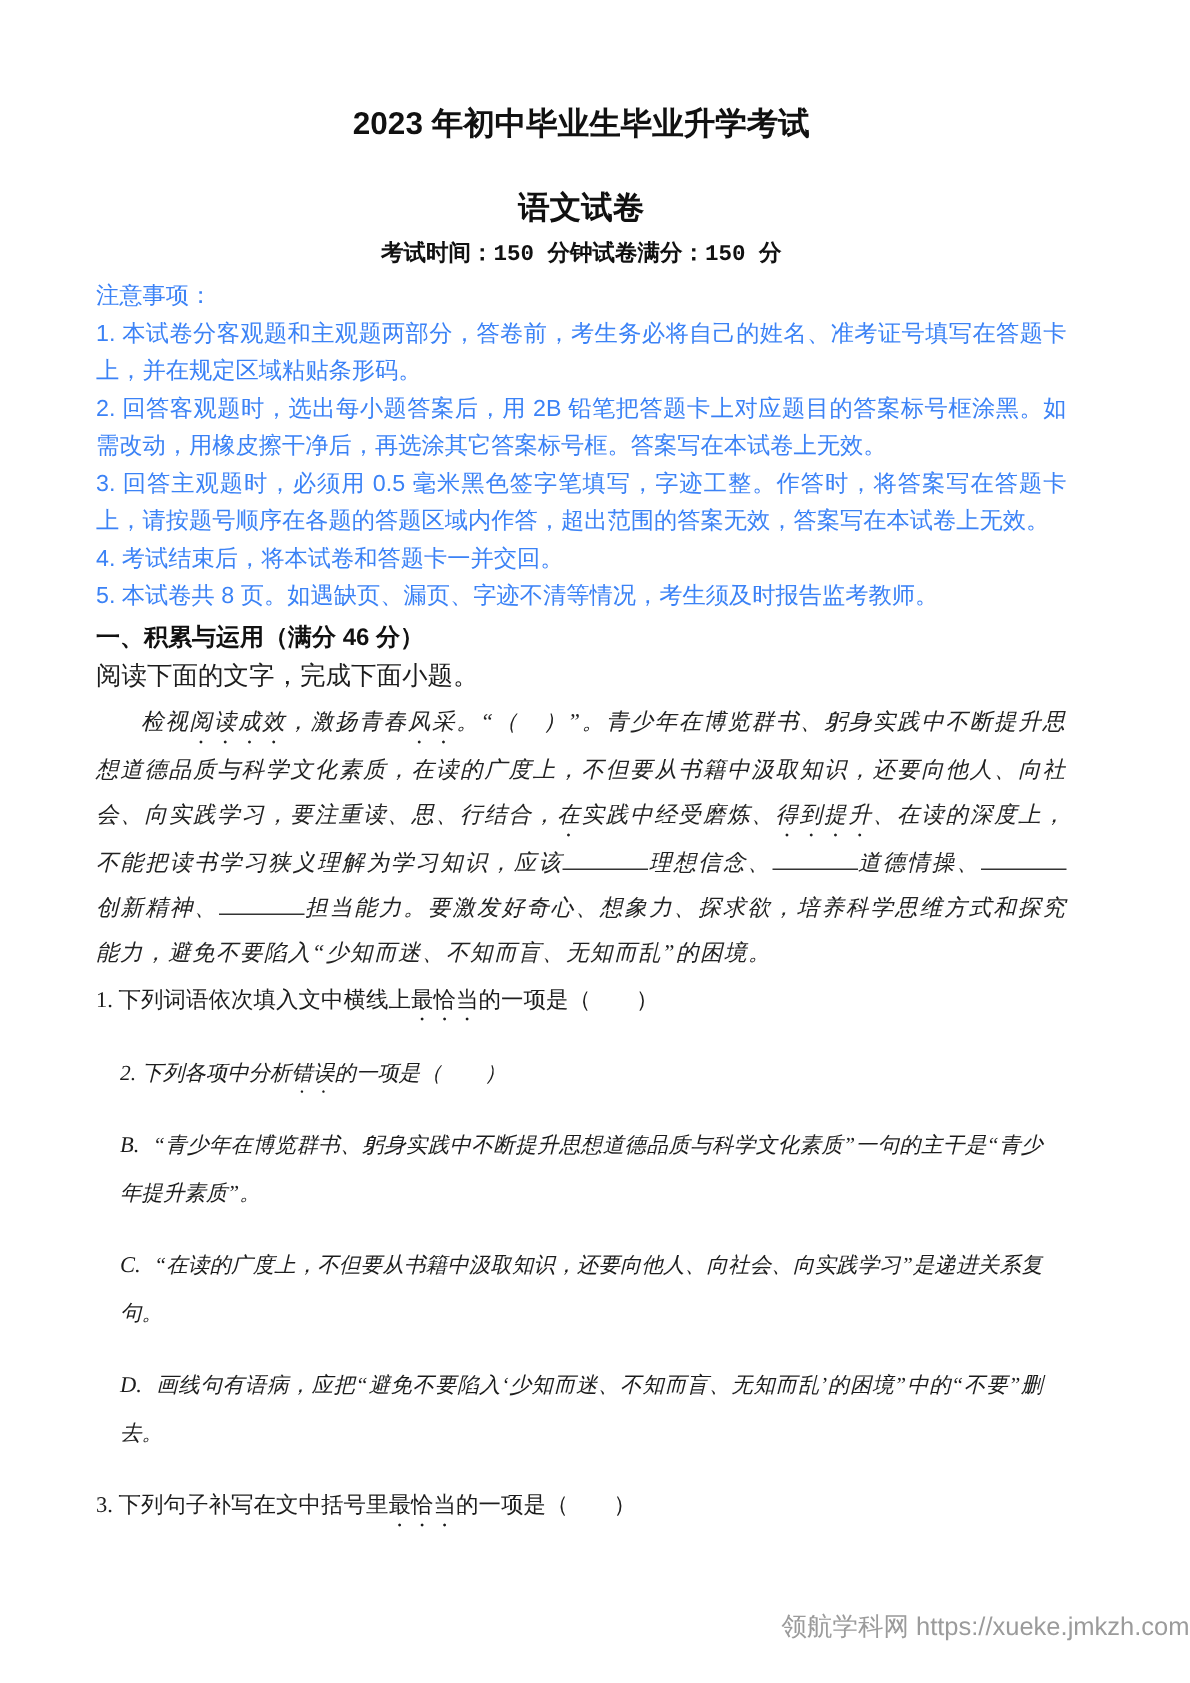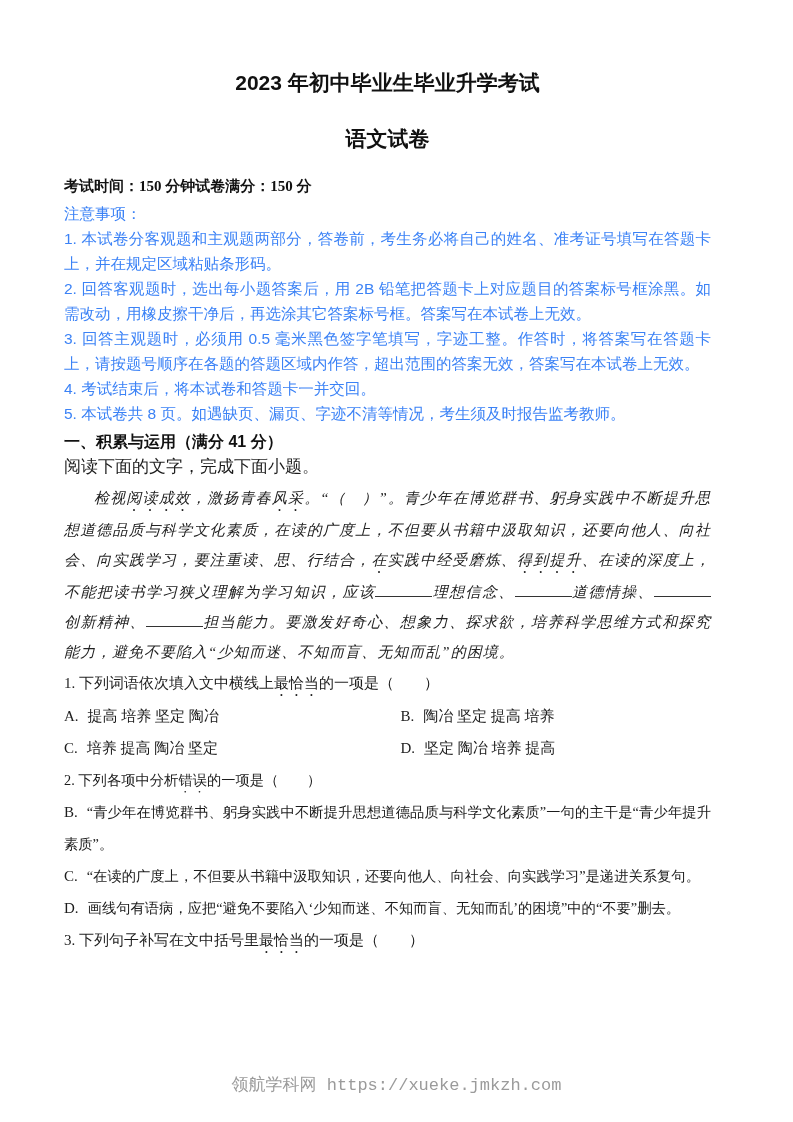--- a/index.html
+++ b/index.html
@@ -18,25 +18,26 @@
     font-family: "Liberation Sans", sans-serif;
     font-weight: 700;
     font-size: 21px;
     line-height: 26px;
     text-align: center;
     margin: 0;
     color: #111;
   }
   .subject { margin-top: 30px; }
   .exam-info {
-    font-family: Liberation Serif, serif;
+    font-family: Liberation Mono, monospace;
     font-weight: 700;
     font-size: 15px;
     line-height: 20px;
-    margin: 24px 0 0 0;
+    text-align: center;
+    margin: 8px 0 0 0;
     color: #111;
   }
 
   
   .notice { margin-top: 5px; }
   .notice p {
     font-family: "Liberation Sans", sans-serif;
     font-weight: 400;
     font-size: 15.5px;
     line-height: 25px;
@@ -90,33 +91,34 @@
   .qa { font-size: 15px; }
   .stem { line-height: 32px; margin: 0; font-style: normal; }
   .options-grid {
     display: grid;
     grid-template-columns: 52% 48%;
   }
   .options-grid .opt { line-height: 32px; }
   .opt-label { margin-right: 9px; }
   .q-list p {
     line-height: 32px;
-    margin: 0;
+    margin: 16px;
     text-align: justify;
     font-size: 14.3px;
+    font-style: italic;
   }
   .q-list .opt-label { font-size: 15px; }
 
   
   .footer {
     position: absolute;
     left: 0; right: 0;
     bottom: 26px;
-    text-align: center;
-    font-family: Liberation Mono, monospace;
+    text-align: right;
+    font-family: Liberation Sans, sans-serif;
     font-size: 17px;
     color: #9b9b9b;
   }
 </style>
 </head>
 <body>
 
 <div class="page">
 
   <h1 class="title">2023 年初中毕业生毕业升学考试</h1>
@@ -125,41 +127,27 @@
 
   <div class="notice">
     <p>注意事项：</p>
     <p>1. 本试卷分客观题和主观题两部分，答卷前，考生务必将自己的姓名、准考证号填写在答题卡上，并在规定区域粘贴条形码。</p>
     <p>2. 回答客观题时，选出每小题答案后，用 2B 铅笔把答题卡上对应题目的答案标号框涂黑。如需改动，用橡皮擦干净后，再选涂其它答案标号框。答案写在本试卷上无效。</p>
     <p>3. 回答主观题时，必须用 0.5 毫米黑色签字笔填写，字迹工整。作答时，将答案写在答题卡上，请按题号顺序在各题的答题区域内作答，超出范围的答案无效，答案写在本试卷上无效。</p>
     <p>4. 考试结束后，将本试卷和答题卡一并交回。</p>
     <p>5. 本试卷共 8 页。如遇缺页、漏页、字迹不清等情况，考生须及时报告监考教师。</p>
   </div>
 
-  <p class="section-heading">一、积累与运用（满分 41 分）</p>
+  <p class="section-heading">一、积累与运用（满分 46 分）</p>
   <p class="intro">阅读下面的文字，完成下面小题。</p>
 
   <p class="passage"><span>检视</span><span class="em-dot">阅读成效</span><span>，激扬青春</span><span class="em-dot">风采</span><span>。“（　）”。青少年在博览群书、躬身实践中不断提升思想道德品质与科学文化素质，在读的广度上，不但要从书籍中汲取知识，还要向他人、向社会、向实践学习，要注重读、思、行结合，</span><span class="em-dot">在</span><span>实践中经受磨炼、</span><span class="em-dot">得到提升</span><span>、在读的深度上，不能把读书学习狭义理解为学习知识，应该</span><span class="blank"></span><span>理想信念、</span><span class="blank"></span><span>道德情操、</span><span class="blank"></span><span>创新精神、</span><span class="blank"></span><span>担当能力。要激发好奇心、想象力、探求欲，培养科学思维方式和探究能力，避免不要陷入“少知而迷、不知而盲、无知而乱”的困境。</span></p>
 
   <div class="qa">
     <p class="stem"><span>1. 下列词语依次填入文中横线上</span><span class="em-dot">最恰当</span><span>的一项是（　　）</span></p>
-    <div class="options-grid">
-      <div class="opt">
-        <span class="opt-label">A.</span><span>提高 培养 坚定 陶冶</span>
-      </div>
-      <div class="opt">
-        <span class="opt-label">B.</span><span>陶冶 坚定 提高 培养</span>
-      </div>
-      <div class="opt">
-        <span class="opt-label">C.</span><span>培养 提高 陶冶 坚定</span>
-      </div>
-      <div class="opt">
-        <span class="opt-label">D.</span><span>坚定 陶冶 培养 提高</span>
-      </div>
-    </div>
   </div>
 
   <div class="qa q-list">
     <p class="stem"><span>2. 下列各项中分析</span><span class="em-dot">错误</span><span>的一项是（　　）</span></p>
     <p>
       <span class="opt-label">B.</span><span>“青少年在博览群书、躬身实践中不断提升思想道德品质与科学文化素质”一句的主干是“青少年提升素质”。</span>
     </p>
     <p>
       <span class="opt-label">C.</span><span>“在读的广度上，不但要从书籍中汲取知识，还要向他人、向社会、向实践学习”是递进关系复句。</span>
     </p>

